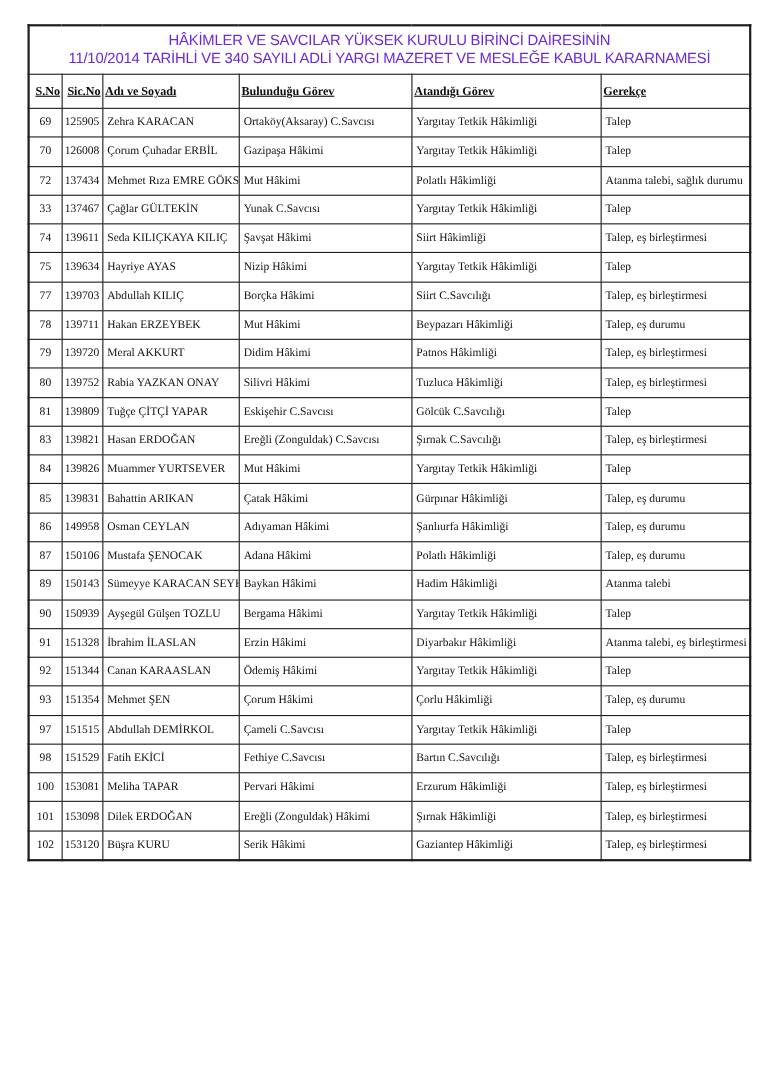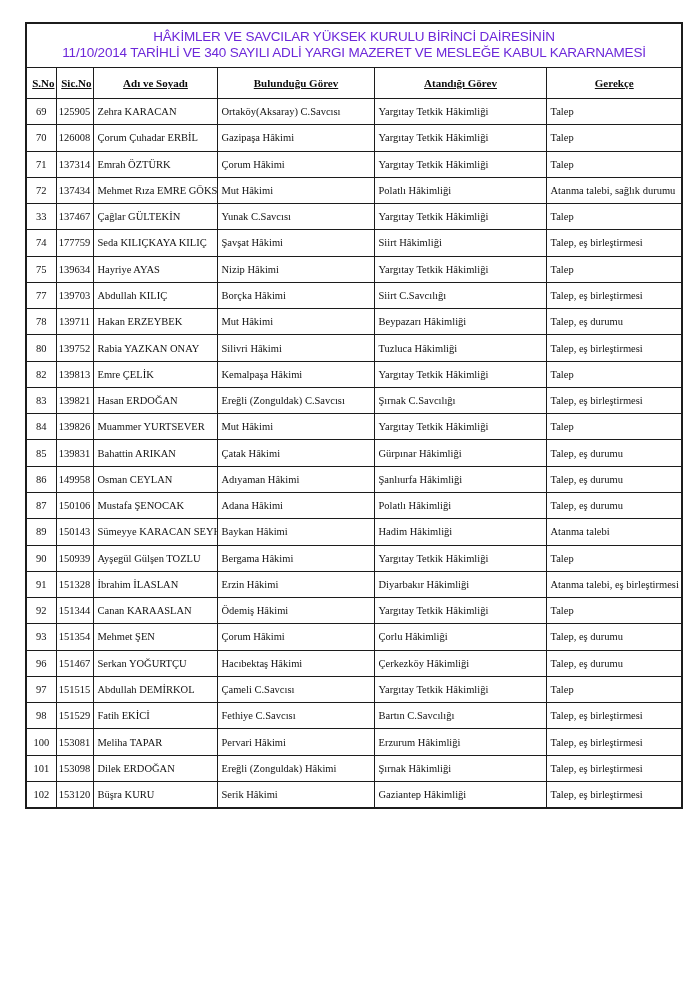--- a/index.html
+++ b/index.html
@@ -39,21 +39,21 @@
     color: #6d28d9;
     padding: 2px 0 3px 0;
   }
   .title-cell .tline { line-height: 16px; }
   tr.header-row th {
     height: 30px;
     font-family: "Liberation Serif", serif;
     font-size: 11px;
     font-weight: bold;
     text-decoration: underline;
-    text-align: center;
+    text-align: left;
     vertical-align: middle;
     padding: 0 1px 0 2px;
   }
   tr.header-row th.c-center { text-align: right; }
   tbody.rows td {
     height: 25.28px;
     font-family: "Liberation Serif", serif;
     font-size: 10.5px;
     vertical-align: middle;
     padding: 0 1px 0 4px;
@@ -104,46 +104,38 @@
         </tr>
         <tr>
           <td class="c-num">70</td>
           <td class="c-num">126008</td>
           <td>Çorum Çuhadar ERBİL</td>
           <td>Gazipaşa Hâkimi</td>
           <td>Yargıtay Tetkik Hâkimliği</td>
           <td>Talep</td>
         </tr>
         <tr>
-          <td class="c-num">71</td>
-          <td class="c-num">137314</td>
-          <td>Emrah ÖZTÜRK</td>
-          <td>Çorum Hâkimi</td>
-          <td>Yargıtay Tetkik Hâkimliği</td>
-          <td>Talep</td>
-        </tr>
-        <tr>
           <td class="c-num">72</td>
           <td class="c-num">137434</td>
           <td>Mehmet Rıza EMRE GÖKSU</td>
           <td>Mut Hâkimi</td>
           <td>Polatlı Hâkimliği</td>
           <td>Atanma talebi, sağlık durumu</td>
         </tr>
         <tr>
           <td class="c-num">33</td>
           <td class="c-num">137467</td>
           <td>Çağlar GÜLTEKİN</td>
           <td>Yunak C.Savcısı</td>
           <td>Yargıtay Tetkik Hâkimliği</td>
           <td>Talep</td>
         </tr>
         <tr>
           <td class="c-num">74</td>
-          <td class="c-num">177759</td>
+          <td class="c-num">139611</td>
           <td>Seda KILIÇKAYA KILIÇ</td>
           <td>Şavşat Hâkimi</td>
           <td>Siirt Hâkimliği</td>
           <td>Talep, eş birleştirmesi</td>
         </tr>
         <tr>
           <td class="c-num">75</td>
           <td class="c-num">139634</td>
           <td>Hayriye AYAS</td>
           <td>Nizip Hâkimi</td>
@@ -160,33 +152,41 @@
         </tr>
         <tr>
           <td class="c-num">78</td>
           <td class="c-num">139711</td>
           <td>Hakan ERZEYBEK</td>
           <td>Mut Hâkimi</td>
           <td>Beypazarı Hâkimliği</td>
           <td>Talep, eş durumu</td>
         </tr>
         <tr>
+          <td class="c-num">79</td>
+          <td class="c-num">139720</td>
+          <td>Meral AKKURT</td>
+          <td>Didim Hâkimi</td>
+          <td>Patnos Hâkimliği</td>
+          <td>Talep, eş birleştirmesi</td>
+        </tr>
+        <tr>
           <td class="c-num">80</td>
           <td class="c-num">139752</td>
           <td>Rabia YAZKAN ONAY</td>
           <td>Silivri Hâkimi</td>
           <td>Tuzluca Hâkimliği</td>
           <td>Talep, eş birleştirmesi</td>
         </tr>
         <tr>
-          <td class="c-num">82</td>
-          <td class="c-num">139813</td>
-          <td>Emre ÇELİK</td>
-          <td>Kemalpaşa Hâkimi</td>
-          <td>Yargıtay Tetkik Hâkimliği</td>
+          <td class="c-num">81</td>
+          <td class="c-num">139809</td>
+          <td>Tuğçe ÇİTÇİ YAPAR</td>
+          <td>Eskişehir C.Savcısı</td>
+          <td>Gölcük C.Savcılığı</td>
           <td>Talep</td>
         </tr>
         <tr>
           <td class="c-num">83</td>
           <td class="c-num">139821</td>
           <td>Hasan ERDOĞAN</td>
           <td>Ereğli (Zonguldak) C.Savcısı</td>
           <td>Şırnak C.Savcılığı</td>
           <td>Talep, eş birleştirmesi</td>
         </tr>
@@ -256,28 +256,20 @@
         </tr>
         <tr>
           <td class="c-num">93</td>
           <td class="c-num">151354</td>
           <td>Mehmet ŞEN</td>
           <td>Çorum Hâkimi</td>
           <td>Çorlu Hâkimliği</td>
           <td>Talep, eş durumu</td>
         </tr>
         <tr>
-          <td class="c-num">96</td>
-          <td class="c-num">151467</td>
-          <td>Serkan YOĞURTÇU</td>
-          <td>Hacıbektaş Hâkimi</td>
-          <td>Çerkezköy Hâkimliği</td>
-          <td>Talep, eş durumu</td>
-        </tr>
-        <tr>
           <td class="c-num">97</td>
           <td class="c-num">151515</td>
           <td>Abdullah DEMİRKOL</td>
           <td>Çameli C.Savcısı</td>
           <td>Yargıtay Tetkik Hâkimliği</td>
           <td>Talep</td>
         </tr>
         <tr>
           <td class="c-num">98</td>
           <td class="c-num">151529</td>

